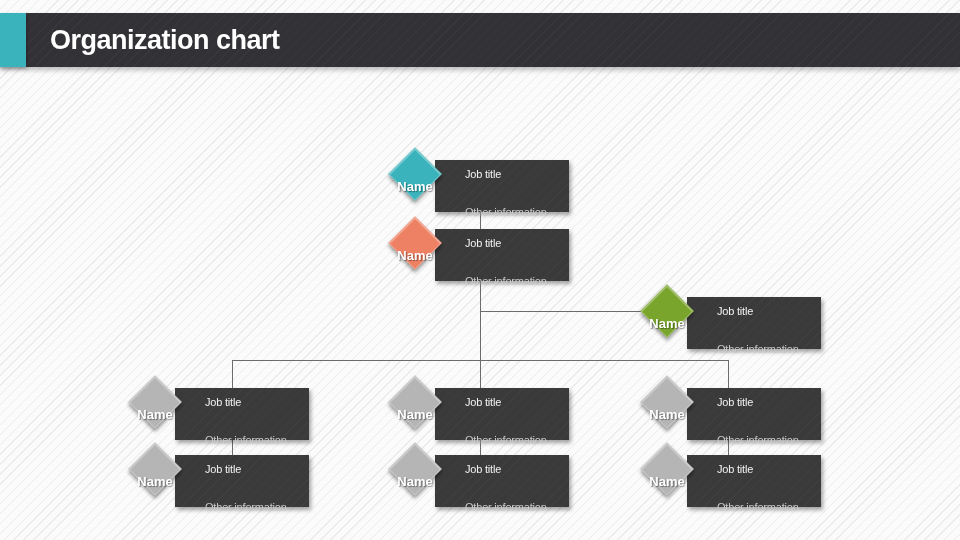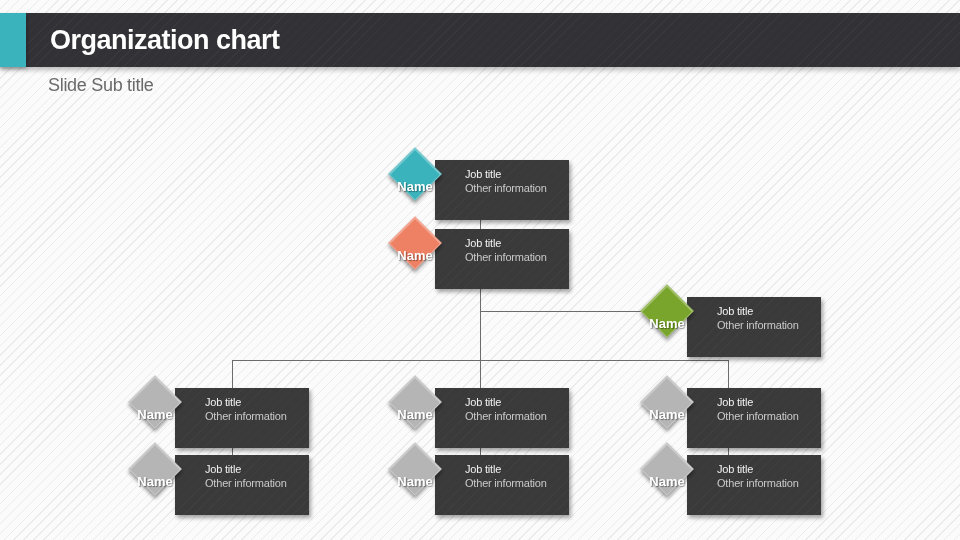--- a/index.html
+++ b/index.html
@@ -42,30 +42,30 @@
     position:absolute;left:48px;top:96px;
     font-size:12.5px;color:#4b4b4b;letter-spacing:-0.3px;
   }
 
   
   .line{position:absolute;background:#6c6c6c;}
 
   
   .node{position:absolute;width:190px;height:56px;}
   .ncard{
-    position:absolute;left:47px;top:13px;width:134px;height:60px;
+    position:absolute;left:47px;top:13px;width:134px;height:52px;
     background:#3b3a3a;
     background-image:repeating-linear-gradient(135deg,
       rgba(255,255,255,0) 0px, rgba(255,255,255,0) 6px,
       rgba(255,255,255,0.025) 6px, rgba(255,255,255,0.025) 7px);
     box-shadow:2px 3px 4px rgba(0,0,0,0.35);
     box-sizing:border-box;padding:7px 4px 0 30px;
   }
   .njob{font-size:11px;line-height:14px;color:#f2f2f2;letter-spacing:-0.2px;white-space:nowrap;}
-  .ninfo{font-size:11px;line-height:14px;color:#c9c9c9;letter-spacing:-0.2px;white-space:nowrap;}
+  .ninfo{font-size:11px;line-height:14px;color:#c9c9c9;letter-spacing:-0.2px;white-space:nowrap;margin-top:24px;}
   .diamond{
     position:absolute;left:8px;top:8px;width:38px;height:38px;
     transform:rotate(45deg);
     border:1px solid rgba(255,255,255,0.3);
     box-shadow:2px 2px 4px rgba(0,0,0,0.4), inset 1px 1px 0 rgba(255,255,255,0.35);
     box-sizing:border-box;
   }
   .dlabel{
     position:absolute;left:0;top:13px;width:54px;height:54px;line-height:54px;
     text-align:center;color:#ffffff;font-weight:bold;font-size:13px;
@@ -73,21 +73,20 @@
   }
 </style>
 </head>
 <body>
 
 <div class="slide">
 
   <div class="topbar"></div>
   <div class="accent-block" style="background-color: rgb(58, 179, 188);"></div>
   <div class="slide-title">Organization chart</div>
-  <div class="slide-subtitle">Slide Sub title</div>
 
   <div class="line" style="left:480px;top:202px;width:1px;height:27px;"></div>
   <div class="line" style="left:480px;top:271px;width:1px;height:117px;"></div>
   <div class="line" style="left:480px;top:311px;width:161px;height:1px;"></div>
   <div class="line" style="left:232px;top:360px;width:496px;height:1px;"></div>
   <div class="line" style="left:232px;top:360px;width:1px;height:28px;"></div>
   <div class="line" style="left:728px;top:360px;width:1px;height:28px;"></div>
   <div class="line" style="left:232px;top:430px;width:1px;height:25px;"></div>
   <div class="line" style="left:480px;top:430px;width:1px;height:25px;"></div>
   <div class="line" style="left:728px;top:430px;width:1px;height:25px;"></div>

